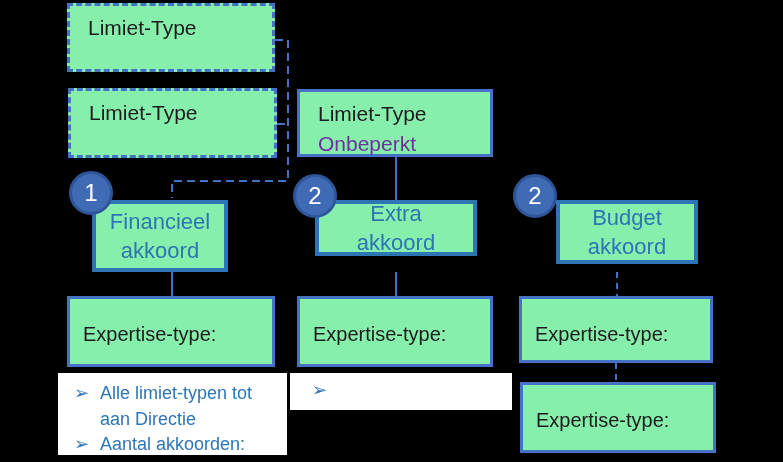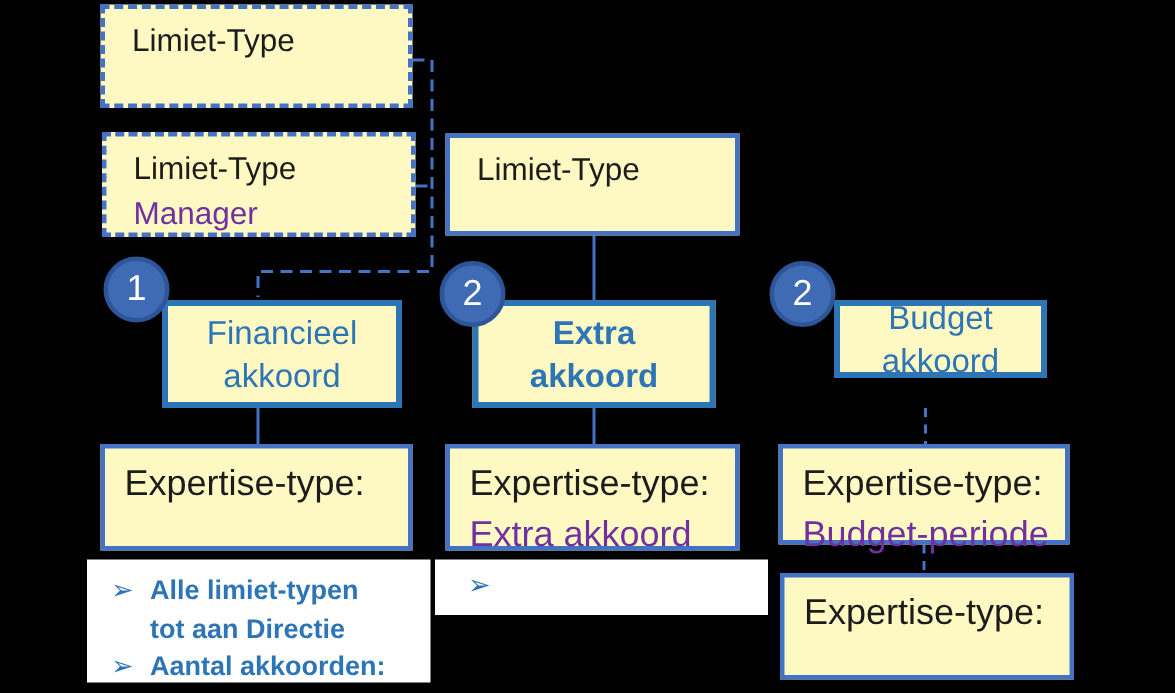--- a/index.html
+++ b/index.html
@@ -1,39 +1,39 @@
 <!DOCTYPE html>
 <html><head>
 <meta charset="utf-8">
 <style>
   html,body{margin:0;padding:0;background:#000;}
   .canvas{
     position:relative;width:783px;height:462px;background:#000000;
     font-family:"Liberation Sans",sans-serif;overflow:hidden;
   }
   svg.wires{position:absolute;left:0;top:0;z-index:0;}
-  .box{position:absolute;background:#fef9c3;box-sizing:border-box;z-index:1;}
+  .box{position:absolute;background:#86efac;box-sizing:border-box;z-index:1;}
   .limiet{border:3px dashed #4472C4;padding:7px 4px 0 18px;font-size:21px;line-height:1.42;}
   .limiet.solid{border:3px solid #4472C4;}
   .t-black{color:#1c1c1c;display:block;}
   .t-purple{color:#7030A0;display:block;}
   .akkoord{
     border:4px solid #2E75B6;color:#2E75B6;display:flex;flex-direction:column;
     align-items:center;justify-content:center;font-size:22px;line-height:1.32;text-align:center;
   }
-  .expertise{border:3px solid #4472C4;padding:7px 4px 0 13px;font-size:24px;line-height:1.42;}
+  .expertise{border:3px solid #4472C4;padding:21px 4px 0 13px;font-size:20px;line-height:1.42;}
   .badge{
     position:absolute;width:44px;height:44px;border-radius:50%;box-sizing:border-box;
     background:#3E6BB3;border:3px solid #2E5597;color:#ffffff;display:flex;
     align-items:center;justify-content:center;font-size:24px;z-index:2;
   }
   .note{background:#ffffff;color:#2E75B6;font-size:18px;line-height:1.42;}
   .note .row{display:flex;}
   .note .bullet{width:26px;text-align:left;flex:0 0 auto;color:#2E75B6;}
-  .note .txt{display:block;font-weight:bold;}
+  .note .txt{display:block;}
   .note-fin{padding:8px 0 0 16px;}
   .note-fin .txt{width:158px;}
   .note-extra{padding:5px 0 0 22px;}
 </style>
 </head>
 <body>
 
 <div class="canvas">
 
   <svg class="wires" width="783" height="462" viewBox="0 0 783 462">
@@ -45,64 +45,62 @@
     <path d="M617 272 V298" fill="none" stroke="#4472C4" stroke-width="2" stroke-dasharray="6 5"></path>
     <path d="M616 363 V384" fill="none" stroke="#4472C4" stroke-width="2" stroke-dasharray="6 5"></path>
   </svg>
 
   <div class="box limiet" style="left:67px;top:3px;width:208px;height:69px;">
     <span class="t-black">Limiet-Type</span>
   </div>
 
   <div class="box limiet" style="left:68px;top:88px;width:209px;height:70px;">
     <span class="t-black">Limiet-Type</span>
-    <span class="t-purple">Manager</span>
   </div>
 
   <div class="box limiet solid" style="left:297px;top:89px;width:196px;height:68px;">
     <span class="t-black">Limiet-Type</span>
+    <span class="t-purple">Onbeperkt</span>
   </div>
 
-  <div class="box akkoord" style="left:108px;top:200px;width:160px;height:72px;align-items:center;">
+  <div class="box akkoord" style="left:92px;top:200px;width:136px;height:72px;align-items:center;">
     <span>Financieel</span>
     <span>akkoord</span>
   </div>
 
-  <div class="box akkoord" style="left:315px;top:200px;width:162px;height:72px;font-weight:bold;">
+  <div class="box akkoord" style="left:315px;top:200px;width:162px;height:56px;">
     <span>Extra</span>
     <span>akkoord</span>
   </div>
 
-  <div class="box akkoord" style="left:556px;top:200px;width:142px;height:52px;">
+  <div class="box akkoord" style="left:556px;top:200px;width:142px;height:64px;">
     <span>Budget</span>
     <span>akkoord</span>
   </div>
 
   <div class="badge" style="left:69px;top:171px;">
     <span>1</span>
   </div>
   <div class="badge" style="left:293px;top:174px;">
     <span>2</span>
   </div>
   <div class="badge" style="left:513px;top:174px;">
     <span>2</span>
   </div>
 
   <div class="box expertise" style="left:67px;top:296px;width:208px;height:71px;">
     <span class="t-black">Expertise-type:</span>
   </div>
 
   <div class="box expertise" style="left:297px;top:296px;width:196px;height:71px;">
     <span class="t-black">Expertise-type:</span>
-    <span class="t-purple">Extra akkoord</span>
   </div>
 
   <div class="box expertise" style="left:519px;top:296px;width:194px;height:67px;">
     <span class="t-black">Expertise-type:</span>
-    <span class="t-purple">Budget-periode</span>
   </div>
 
   <div class="box expertise" style="left:520px;top:382px;width:196px;height:71px;">
     <span class="t-black">Expertise-type:</span>
   </div>
 
   <div class="box note note-fin" style="left:58px;top:373px;width:229px;height:82px;">
     <div class="row">
       <span class="bullet">➢</span>
       <span class="txt">Alle limiet-typen tot aan Directie</span>

